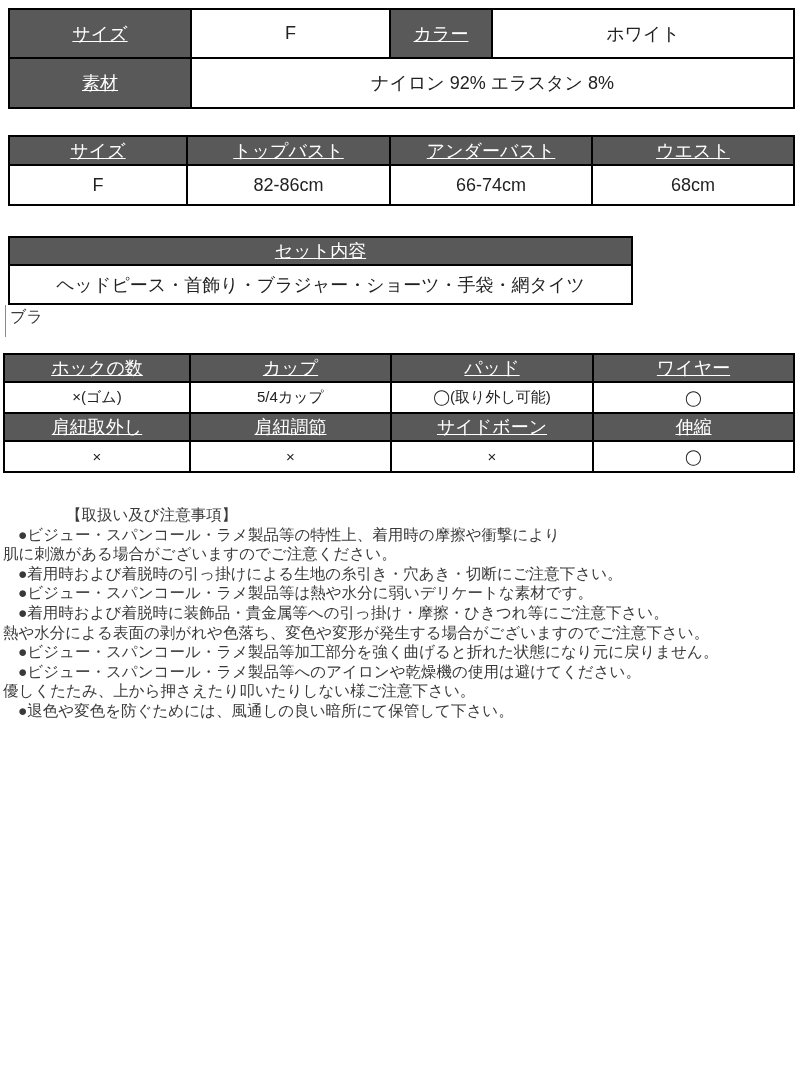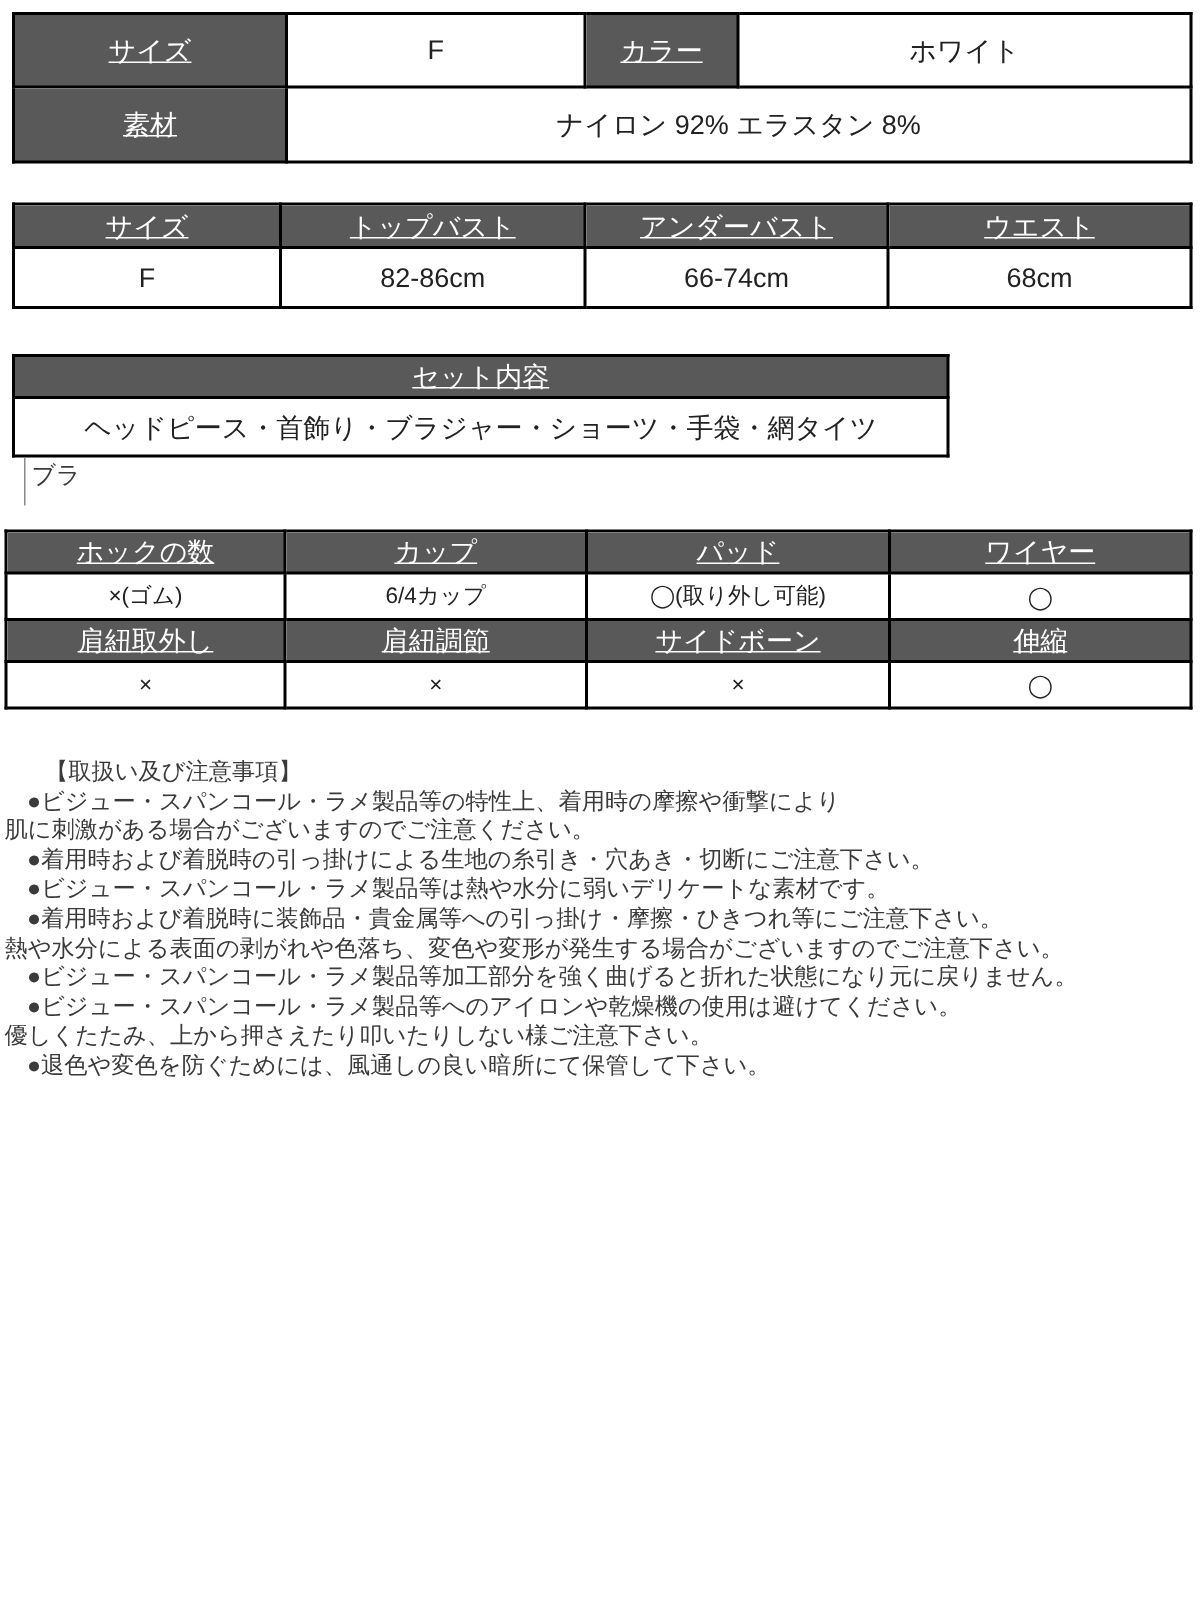--- a/index.html
+++ b/index.html
@@ -20,32 +20,32 @@
   
   .t2{width:785px;margin:26px 0 0 8px;}
   .t2 tr.head td{height:27px;}
   .t2 tr.data td{height:38px;}
   
   .t3{width:625px;margin:30px 0 0 8px;}
   .t3 tr.head td{height:26px;}
   .t3 tr.data td{height:37px;}
   
   .bra-label{
-    height:32px;margin-left:16px;padding:2px 0 0 4px;
+    height:32px;margin-left:5px;padding:2px 0 0 4px;
     border-left:1px solid #8a8a8a;
     font-size:16px;color:#3a3a3a;box-sizing:border-box;
   }
   
   .t4{width:790px;margin:16px 0 0 3px;}
   .t4 tr.head td{height:26px;}
   .t4 tr.data td{height:29px;font-size:15px;}
   
   .notes{margin-top:32px;font-size:15.5px;line-height:19.6px;color:#3a3a3a;}
   .notes div{white-space:nowrap;}
-  .note-title{padding-left:30px;}
+  .note-title{padding-left:50px;margin-left:16px;}
   .note-bullet{padding-left:18px;}
   .note-cont{padding-left:3px;}
 </style>
 </head>
 <body>
 
 <table class="t1">
   <colgroup>
       <col style="width:182px">
       <col style="width:199px">
@@ -111,21 +111,21 @@
     </colgroup>
   <tbody>
       <tr class="head">
     <td class="hd">ホックの数</td>
     <td class="hd">カップ</td>
     <td class="hd">パッド</td>
     <td class="hd">ワイヤー</td>
   </tr>
   <tr class="data">
     <td>×(ゴム)</td>
-    <td>6/4カップ</td>
+    <td>5/4カップ</td>
     <td>◯(取り外し可能)</td>
     <td>◯</td>
   </tr>
   <tr class="head">
     <td class="hd">肩紐取外し</td>
     <td class="hd">肩紐調節</td>
     <td class="hd">サイドボーン</td>
     <td class="hd">伸縮</td>
   </tr>
   <tr class="data">

